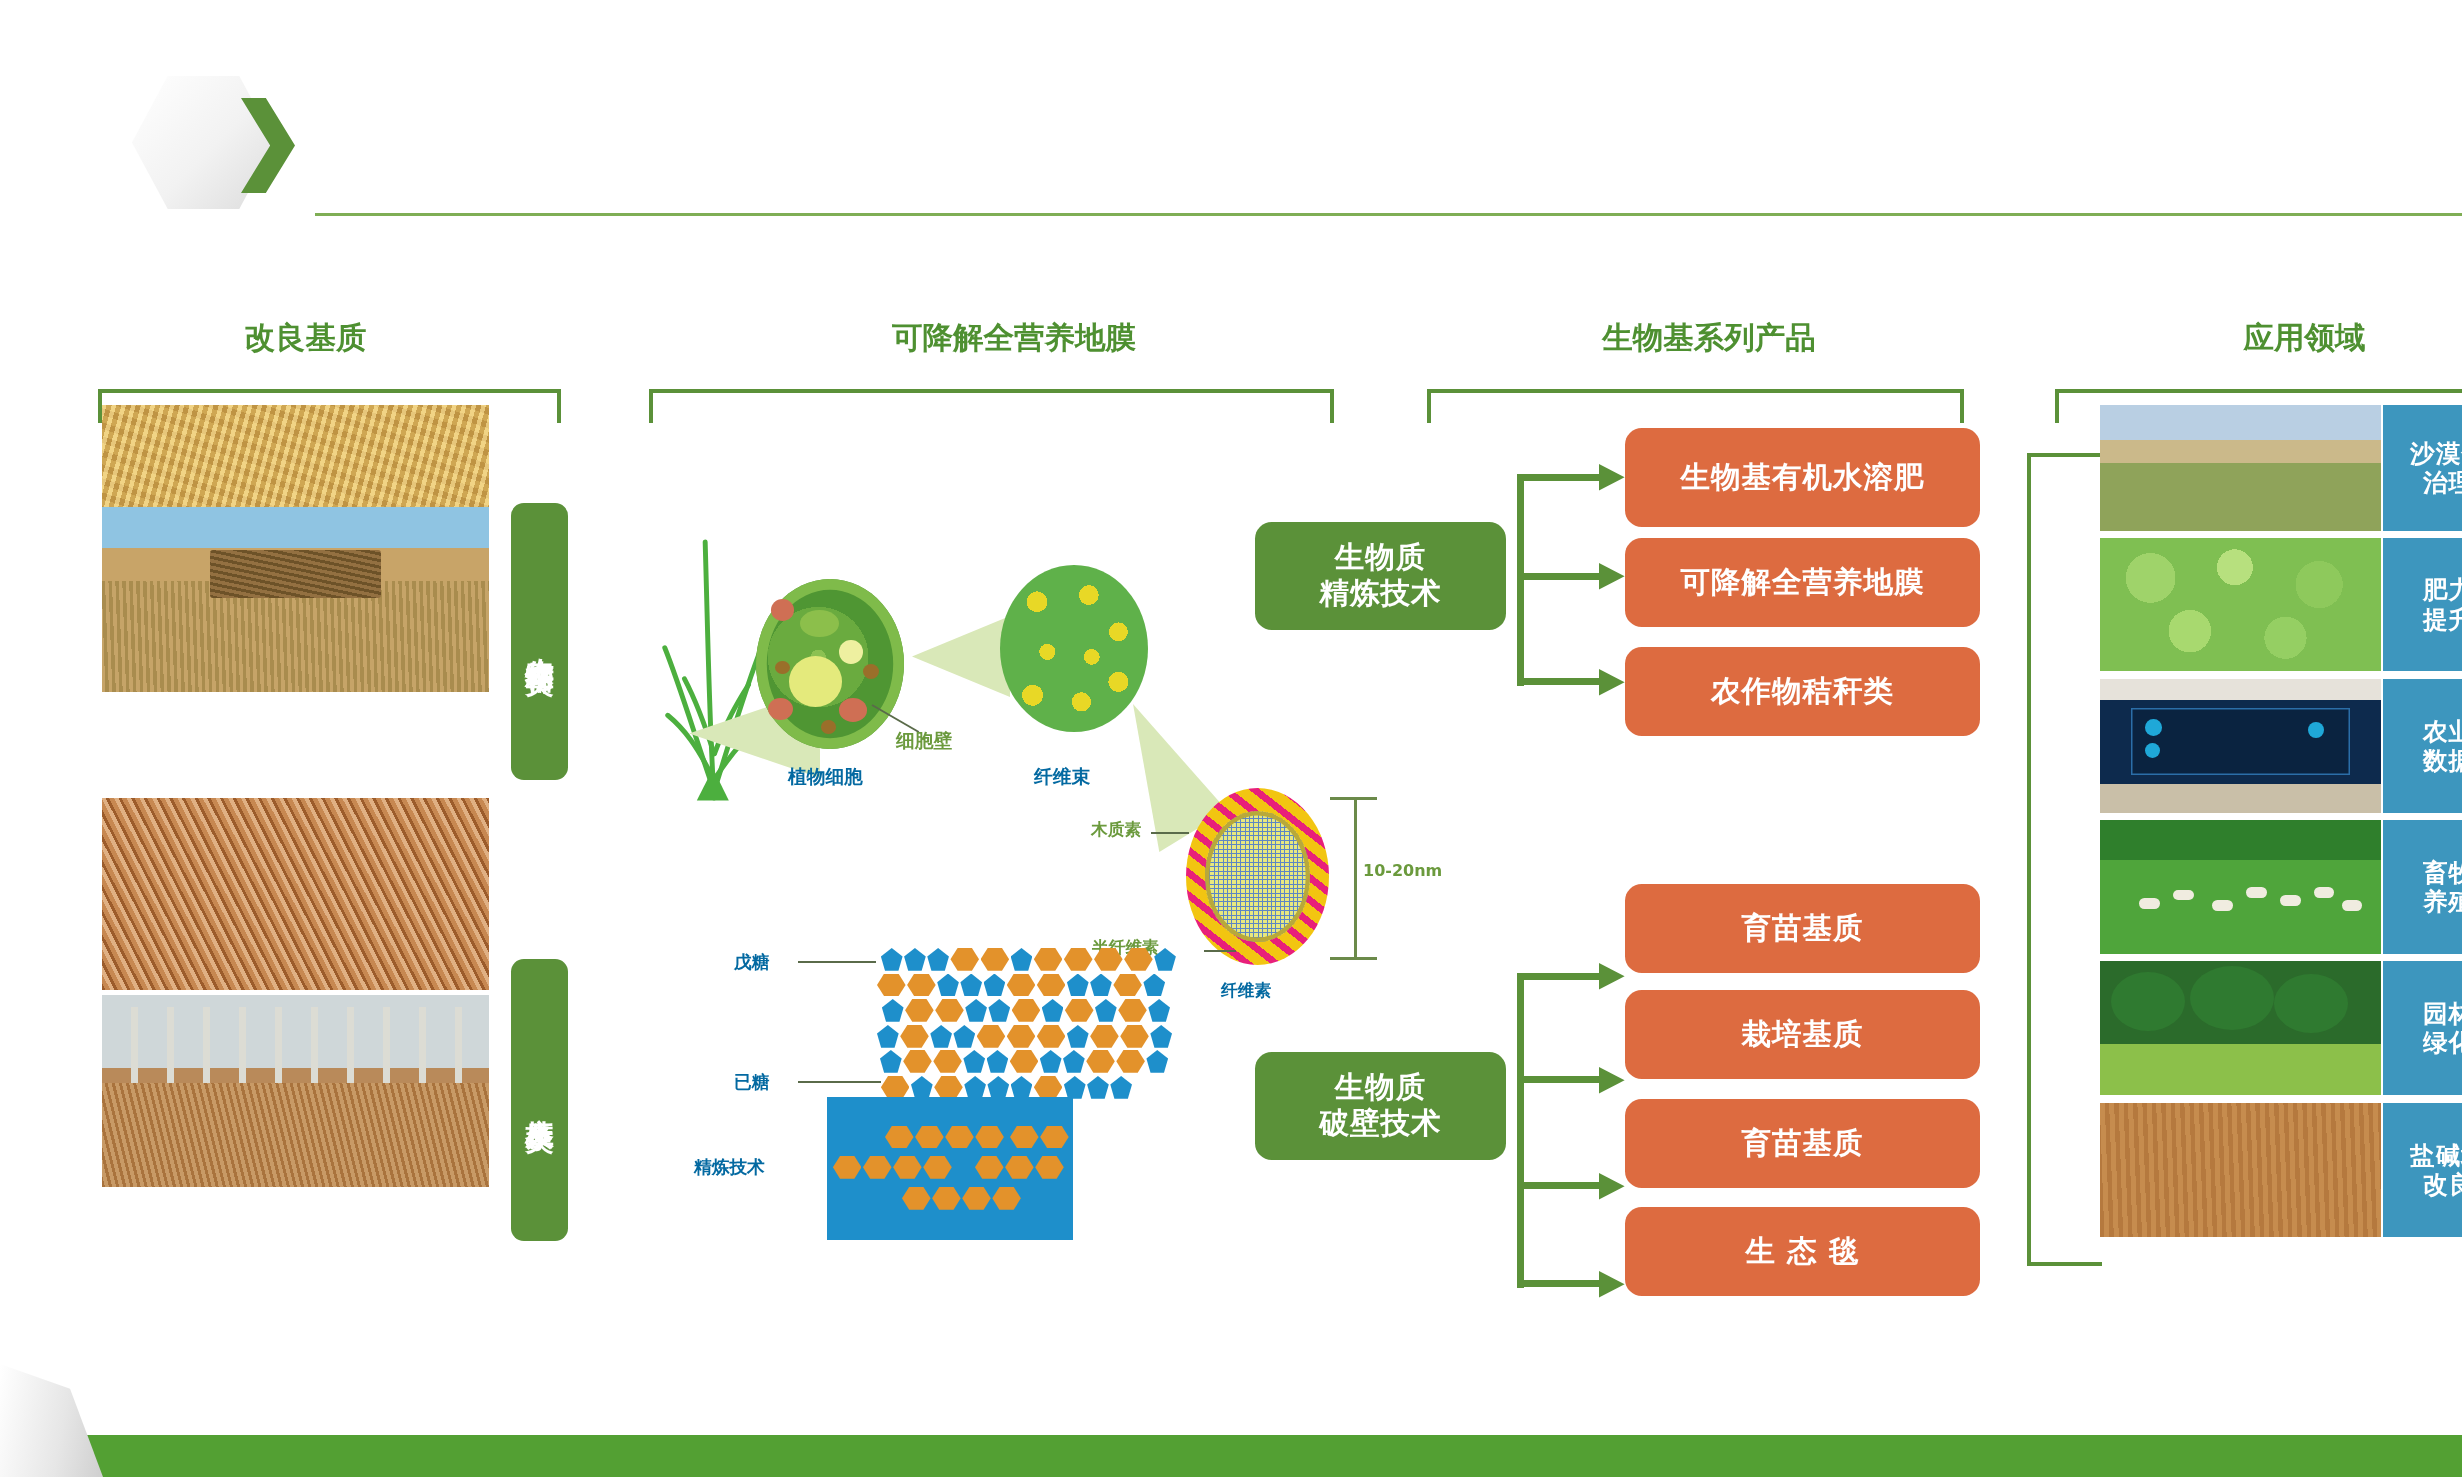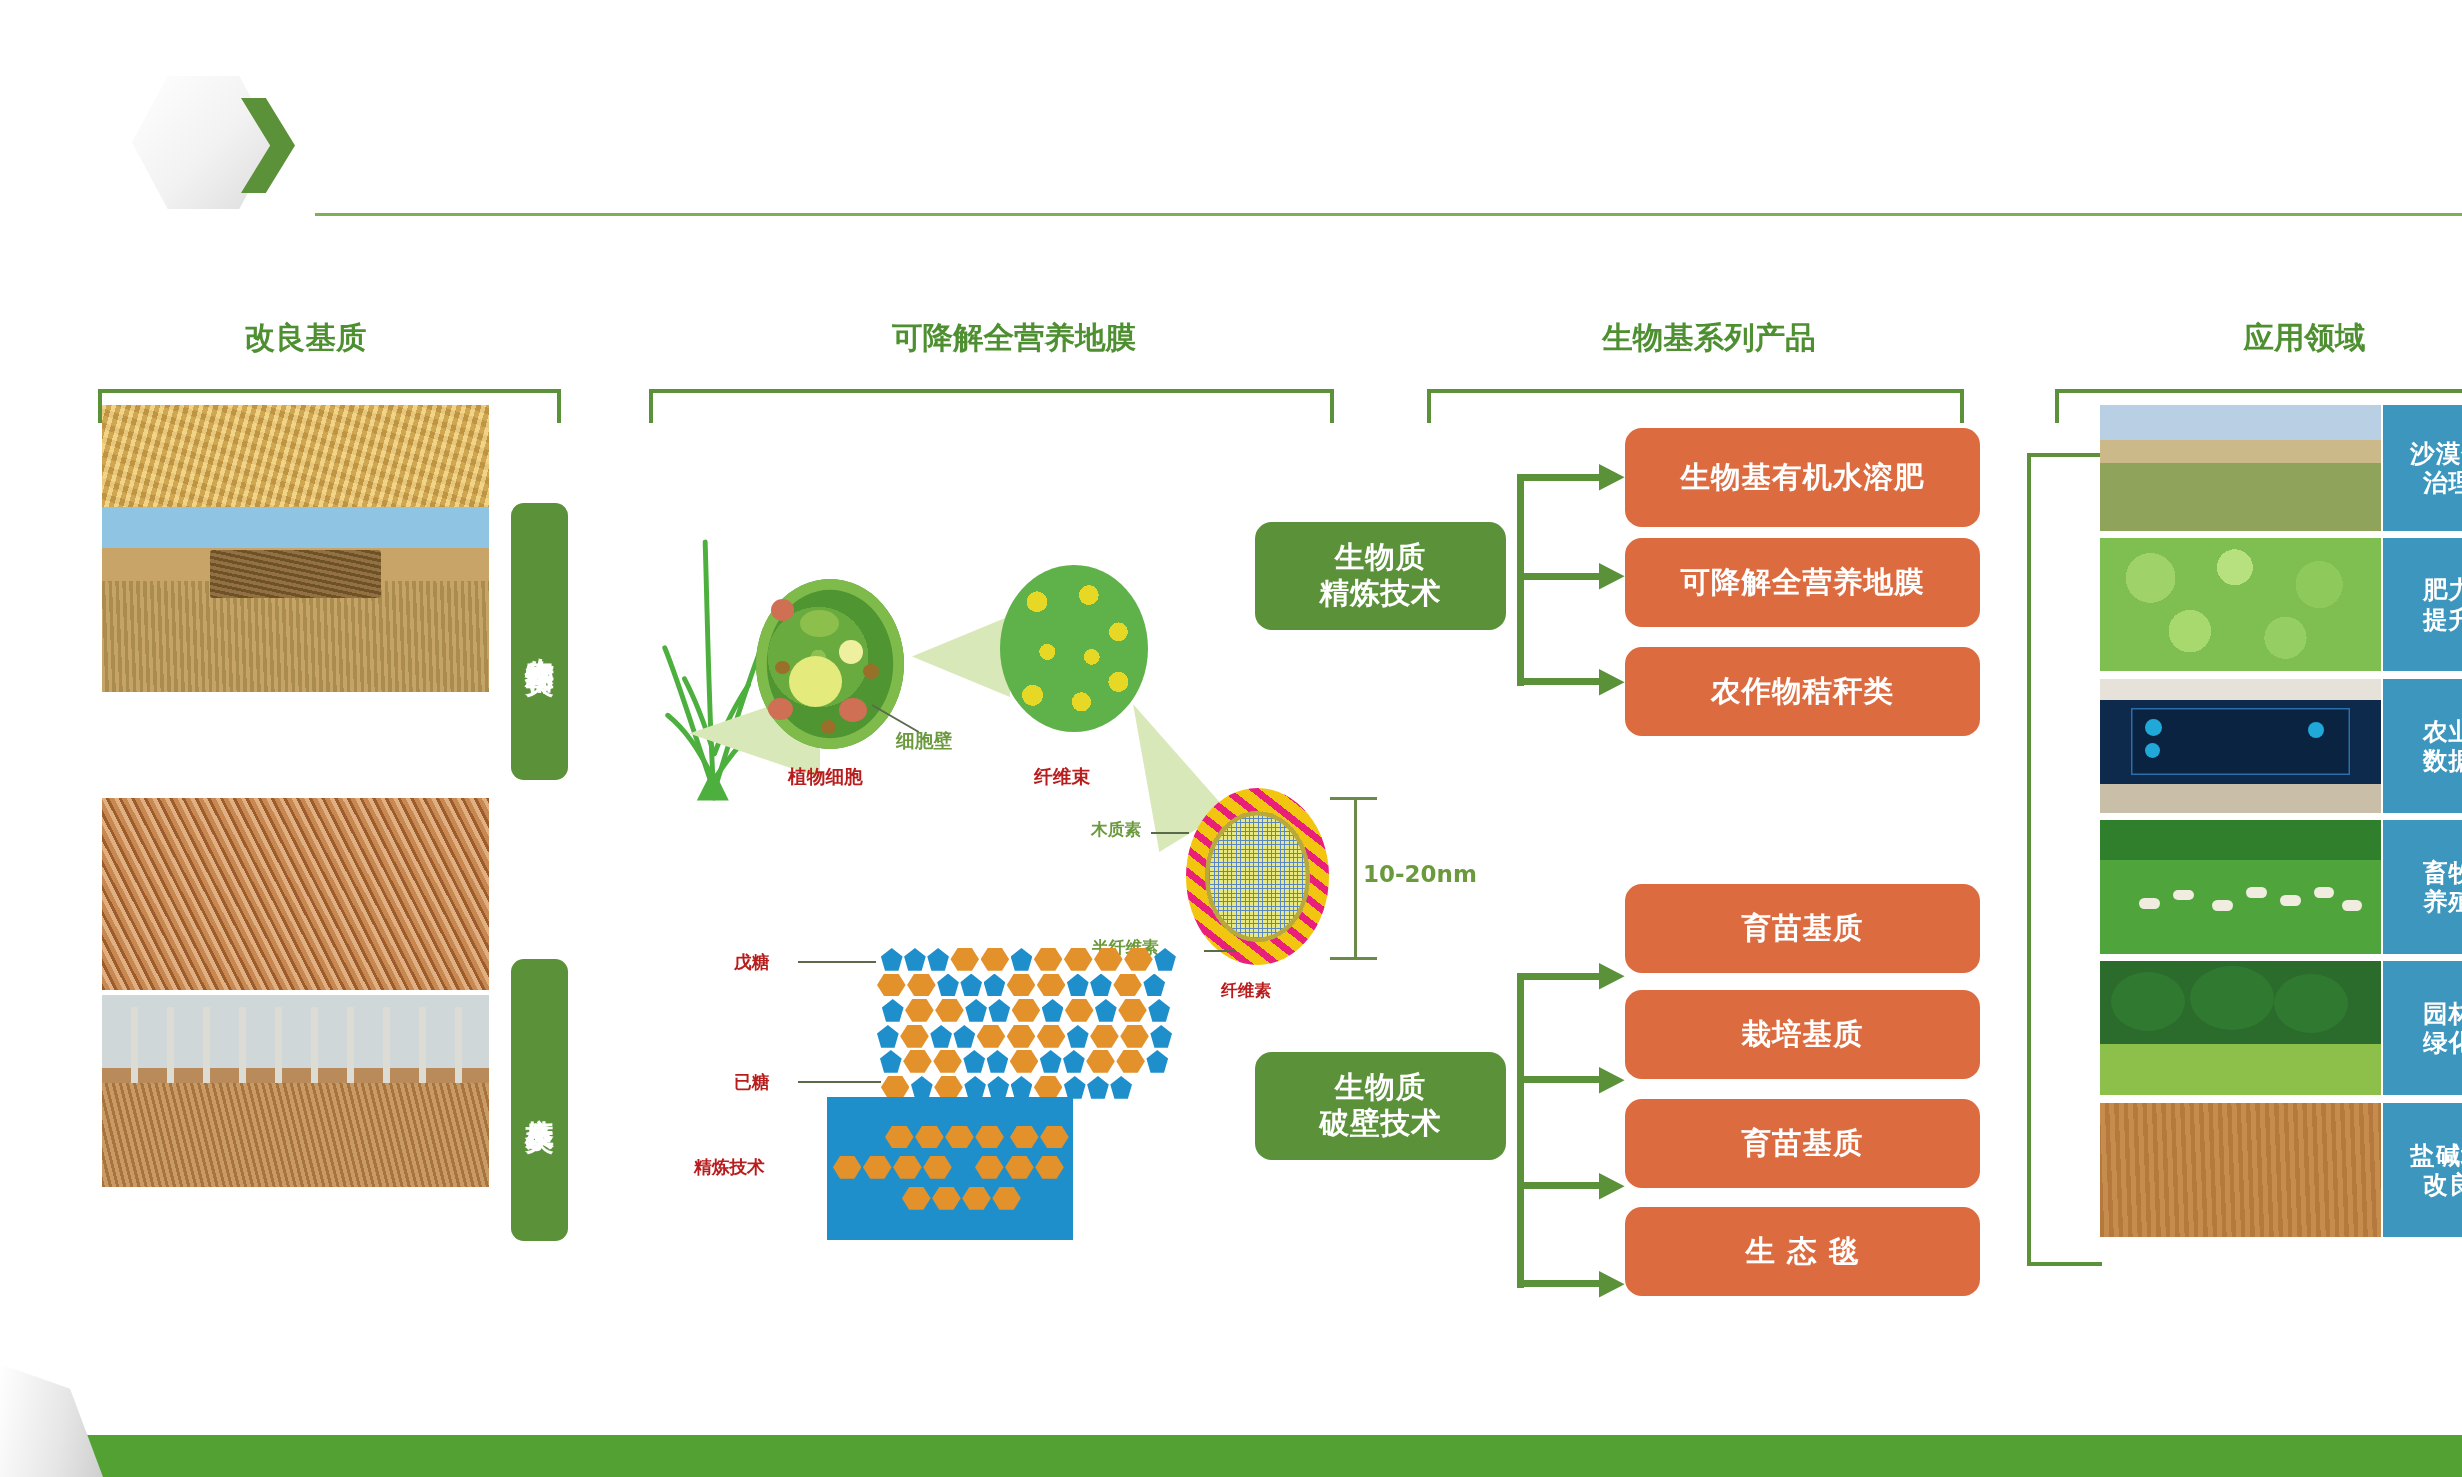--- a/index.html
+++ b/index.html
@@ -51,21 +51,21 @@
       background:repeating-linear-gradient(76deg,#a9733d 0 3px,#c89a66 3px 6.9px);}
 
   
   .vtag{position:absolute;background:#5B9139;border-radius:12.8px;color:#fff;
      font-size:28.6px;font-weight:bold;line-height:1.12;text-align:center;
      display:flex;align-items:center;justify-content:center;
      writing-mode:vertical-rl;letter-spacing:2px;padding:6.9px 0;
      font-family:"DejaVu Sans",sans-serif;}
 
   
-  .dlabel{position:absolute;font-size:18.7px;font-weight:bold;color:#b91c1c;
+  .dlabel{position:absolute;font-size:18.7px;font-weight:bold;color:#0369a1;
      white-space:nowrap;font-family:"DejaVu Sans",sans-serif;}
   .dlabel.green{color:#6b9a3d;}
   .leader{position:absolute;background:#5a6b4a;height:2px;}
 
   .cell-ellipse{position:absolute;border-radius:50%;
      background:radial-gradient(circle at 42% 46%, #8cc152 0 6%, #6aab3f 6% 40%, #4f9633 40% 100%);
      box-shadow:inset 0 0 0 10.8px #7fbb4a;}
   .organelle{position:absolute;border-radius:50%;}
   .fiber-ellipse{position:absolute;border-radius:50%;
      background:
@@ -226,21 +226,21 @@
   <div class="core"></div>
 </div>
 <div class="leader" style="left:1151px;top:832px;width:38px;"></div>
 <div class="dlabel green" style="left:1091px;top:818px;font-size:16.7px;">木质素</div>
 <div class="leader" style="left:1204px;top:950px;width:31.5px;"></div>
 <div class="dlabel green" style="left:1092px;top:936px;font-size:16.7px;">半纤维素</div>
 <div class="dlabel" style="left:1221px;top:979px;font-size:16.7px;">纤维素</div>
 <div class="dimline" style="left:1354px;top:797px;width:2.5px;height:163px;"></div>
 <div class="dimline" style="left:1330px;top:797px;width:47px;height:2.5px;"></div>
 <div class="dimline" style="left:1330px;top:957px;width:47px;height:2.5px;"></div>
-<div class="dlabel green" style="left:1363px;top:861px;font-size:23px;">10-20nm</div>
+<div class="dlabel green" style="left:1363px;top:861px;font-size:16px;">10-20nm</div>
 
 <div class="dlabel" style="left:734px;top:950px;font-size:17.7px;">戊糖</div>
 <div class="leader" style="left:798px;top:961px;width:78px;height:1.5px;"></div>
 <div class="dlabel" style="left:734px;top:1070px;font-size:17.7px;">已糖</div>
 <div class="leader" style="left:798px;top:1081px;width:83px;height:1.5px;"></div>
 
 <div class="sugarwrap" style="left:877px;top:948px;width:236px;height:148px;">
   <div class="srow" style="top:0px;left:3.9px;">
     <div class="pent"></div>
       <div class="pent"></div>

